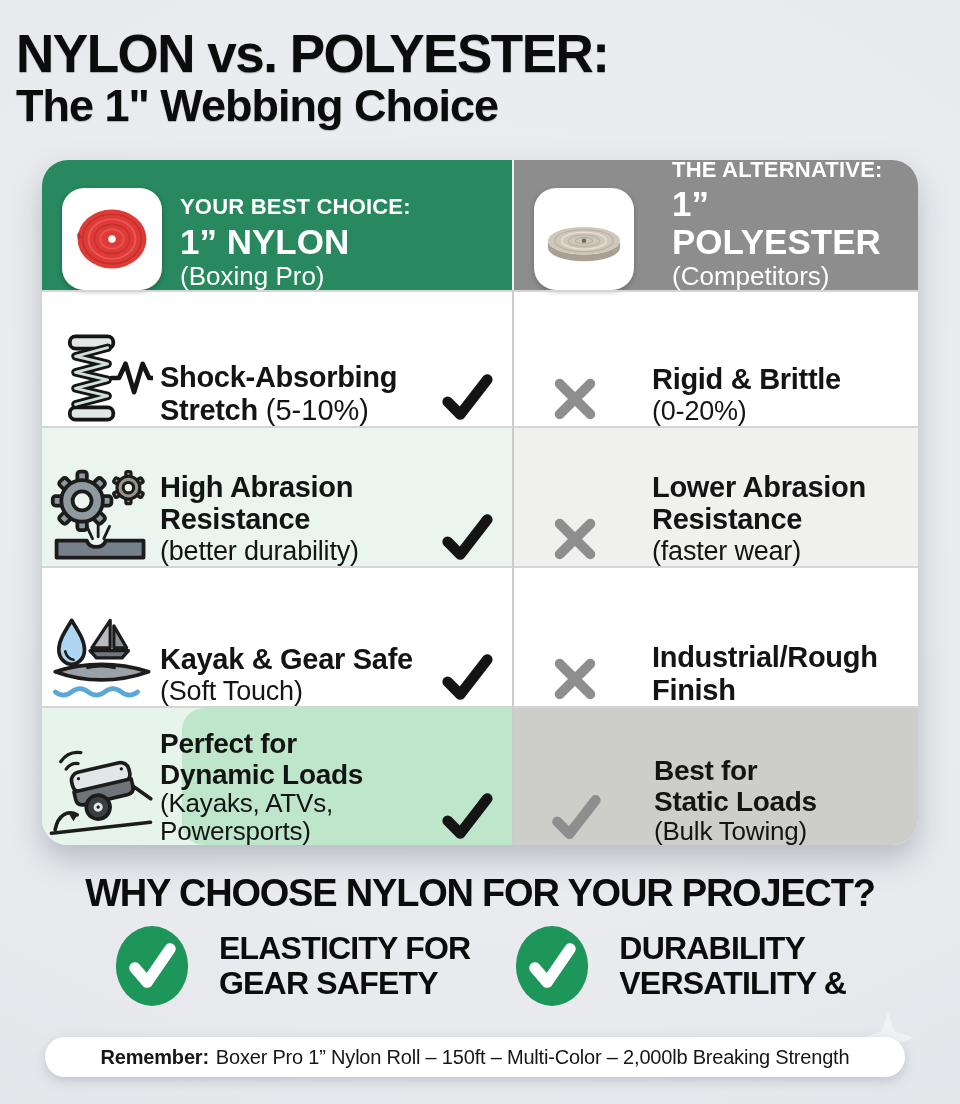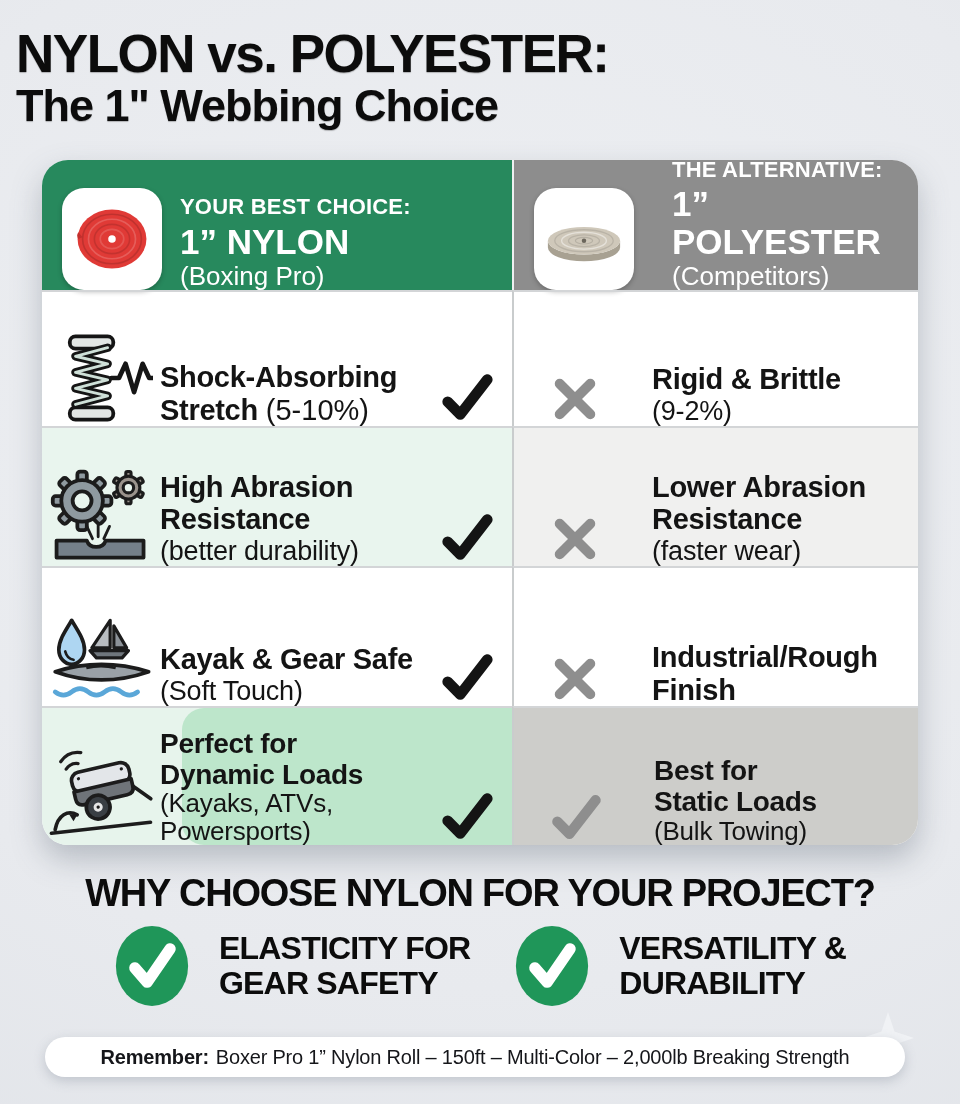--- a/index.html
+++ b/index.html
@@ -144,21 +144,21 @@
     </div>
 
     <div class="cell cellR rowline colR">
       <div class="mark">
         <svg width="54" height="54" viewBox="0 0 60 60">
             <path d="M13 13 L47 47 M47 13 L13 47" stroke="#8e8e8e" stroke-width="11" stroke-linecap="round"></path>
           </svg>
       </div>
       <div class="txt">
         <span class="b">Rigid &amp; Brittle</span>
-        <span class="rg">(9-2%)</span>
+        <span class="rg">(0-20%)</span>
       </div>
     </div>
 
     <div class="cell rowline mint">
       <div class="ic">
         <svg width="104" height="100" viewBox="0 0 110 100">
           <g transform="translate(35,34)" stroke="#1c1c1c" stroke-width="4">
             <g fill="#8f9aa0">
               <rect x="-5" y="-31" width="10" height="12" rx="3"></rect>
               <rect x="-5" y="-31" width="10" height="12" rx="3" transform="rotate(45)"></rect>
@@ -309,22 +309,22 @@
         <div>ELASTICITY FOR</div>
         <div>GEAR SAFETY</div>
       </div>
     </div>
     <div class="bullet">
       <svg width="76" height="84" viewBox="0 0 80 88">
         <ellipse cx="40" cy="44" rx="38" ry="42" fill="#1f9659"></ellipse>
         <path d="M22 46 L35 61 L59 26" fill="none" stroke="#fff" stroke-width="12" stroke-linecap="round" stroke-linejoin="round"></path>
       </svg>
       <div class="blabel">
+        <div>DURABILITY</div>
         <div>VERSATILITY &amp;</div>
-        <div>DURABILITY</div>
       </div>
     </div>
   </div>
 
   <div class="sparkle">
     <svg width="52" height="52" viewBox="0 0 48 48">
         <path d="M24 0 L30 18 L48 24 L30 30 L24 48 L18 30 L0 24 L18 18 Z" fill="#f0f2f5"></path>
       </svg>
   </div>
   <div class="pill">

